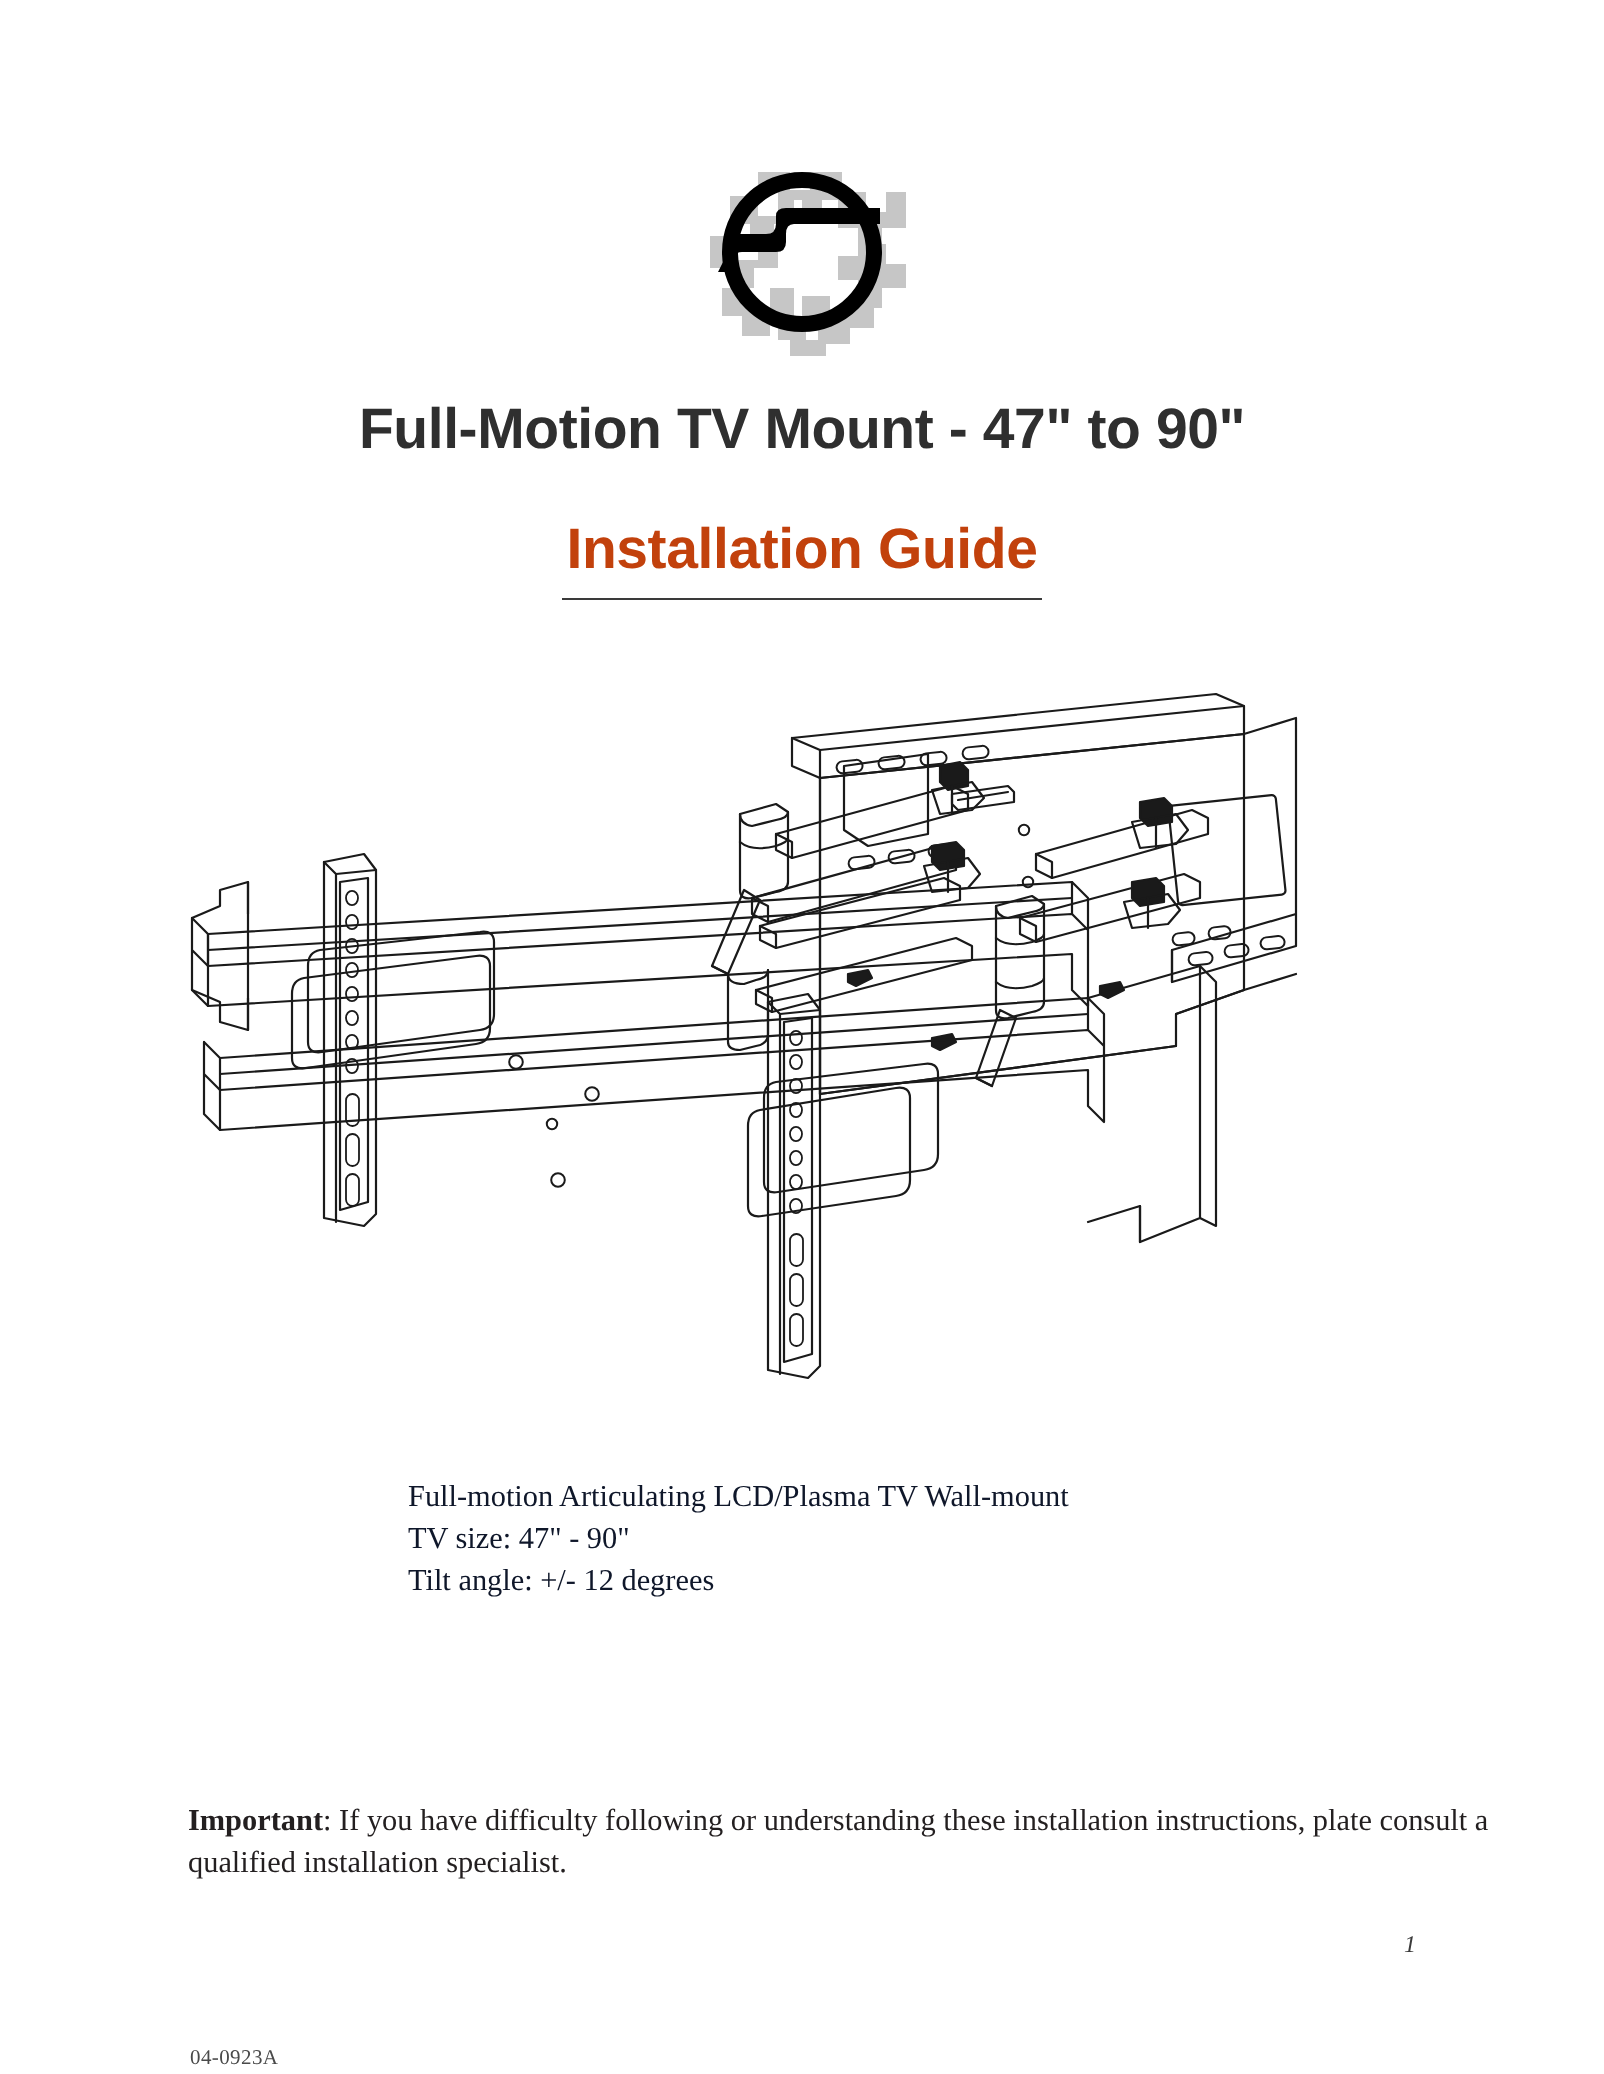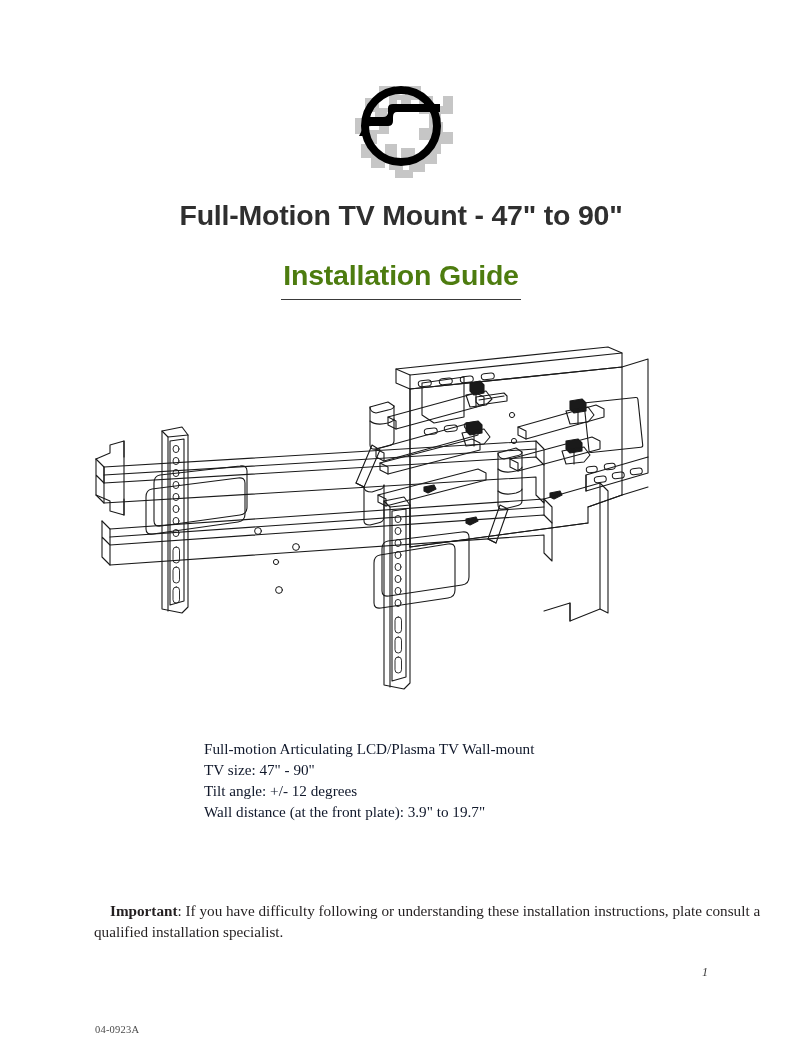--- a/index.html
+++ b/index.html
@@ -50,21 +50,21 @@
     top: 259px;
     width: 802px;
     text-align: center;
   }
   .title-sub {
     display: inline-block;
     font-family: "Liberation Sans", "DejaVu Sans", sans-serif;
     font-weight: bold;
     font-size: 28.5px;
     letter-spacing: -0.2px;
-    color: #4d7c0f;
+    color: #c2410c;
     padding: 0 2px 7px 2px;
     border-bottom: 1.4px solid #3a3a3a;
   }
 
   
   .illustration {
     position: absolute;
     left: 88px;
     top: 345px;
     width: 640px;
@@ -88,21 +88,21 @@
   .important {
     position: absolute;
     left: 94px;
     top: 901px;
     width: 672px;
     font-size: 15.2px;
     line-height: 20.5px;
     color: #231f20;
     text-align: left;
   }
-  .important b { font-weight: bold; margin-left: 16px; }
+  .important b { font-weight: bold; }
 
   
   .footer-left {
     position: absolute;
     left: 95px;
     top: 1024px;
     font-size: 10.5px;
     color: #4a4a4a;
     letter-spacing: 0.2px;
   }
@@ -368,21 +368,20 @@
         </g>
 
       </g>
     </svg>
   </div>
 
   <div class="specs">
     <div class="spec-line">Full-motion Articulating LCD/Plasma TV Wall-mount</div>
     <div class="spec-line">TV size: 47" - 90"</div>
     <div class="spec-line">Tilt angle: +/- 12 degrees</div>
-    <div class="spec-line">Wall distance (at the front plate): 3.9" to 19.7"</div>
   </div>
 
   <div class="important"><b>Important</b><span>: </span><span>If you have difficulty following or understanding these installation instructions, plate consult a qualified installation specialist.</span></div>
 
   <div class="footer-left">04-0923A</div>
   <div class="footer-right">1</div>
 
 </div>
 
 </body></html>

